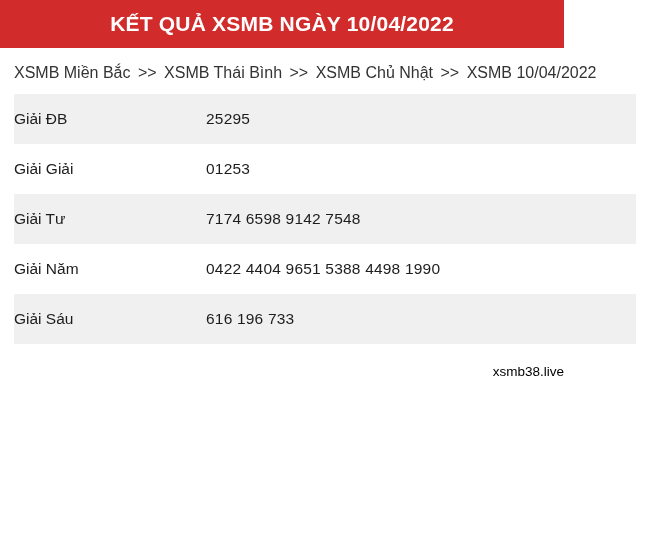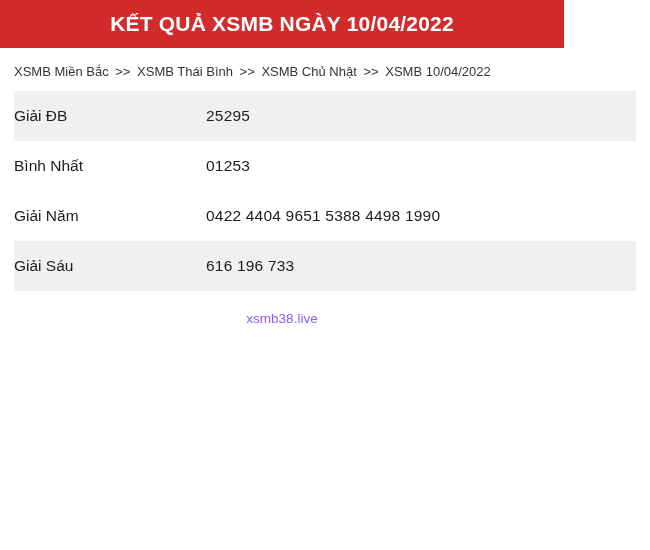--- a/index.html
+++ b/index.html
@@ -29,21 +29,21 @@
     justify-content: center;
     text-align: center;
   }
   .header-title {
     font-size: 21px;
     font-weight: bold;
     letter-spacing: 0.2px;
   }
   .breadcrumb {
     padding: 16px 22px 12px 14px;
-    font-size: 13px;
+    font-size: 16px;
     color: #333333;
     white-space: nowrap;
   }
   .breadcrumb .crumb {
     display: inline;
   }
   .breadcrumb .sep {
     display: inline;
     padding: 0 3px;
     color: #333333;
@@ -68,23 +68,23 @@
   }
   .results td.label {
     width: 192px;
     color: #1d1d1d;
   }
   .results td.value {
     color: #1d1d1d;
     letter-spacing: 0.2px;
   }
   .footer {
-    text-align: center;
+    text-align: right;
     font-size: 13.5px;
-    color: #8b5cf6;
+    color: #000000;
     padding-top: 20px;
   }
 </style>
 </head>
 <body>
 
 <div class="page">
 
   <div class="header-bar">
     <div class="header-title">KẾT QUẢ XSMB NGÀY 10/04/2022</div>
@@ -100,22 +100,26 @@
     <span class="crumb">XSMB 10/04/2022</span>
   </div>
 
   <table class="results">
     <tbody>
       <tr class="odd">
         <td class="label">Giải ĐB</td>
         <td class="value">25295</td>
       </tr>
       <tr class="even">
-        <td class="label">Bình Nhất</td>
+        <td class="label">Giải Giải</td>
         <td class="value">01253</td>
+      </tr>
+      <tr class="odd">
+        <td class="label">Giải Tư</td>
+        <td class="value">7174 6598 9142 7548</td>
       </tr>
       <tr class="even">
         <td class="label">Giải Năm</td>
         <td class="value">0422 4404 9651 5388 4498 1990</td>
       </tr>
       <tr class="odd">
         <td class="label">Giải Sáu</td>
         <td class="value">616 196 733</td>
       </tr>
     </tbody>

